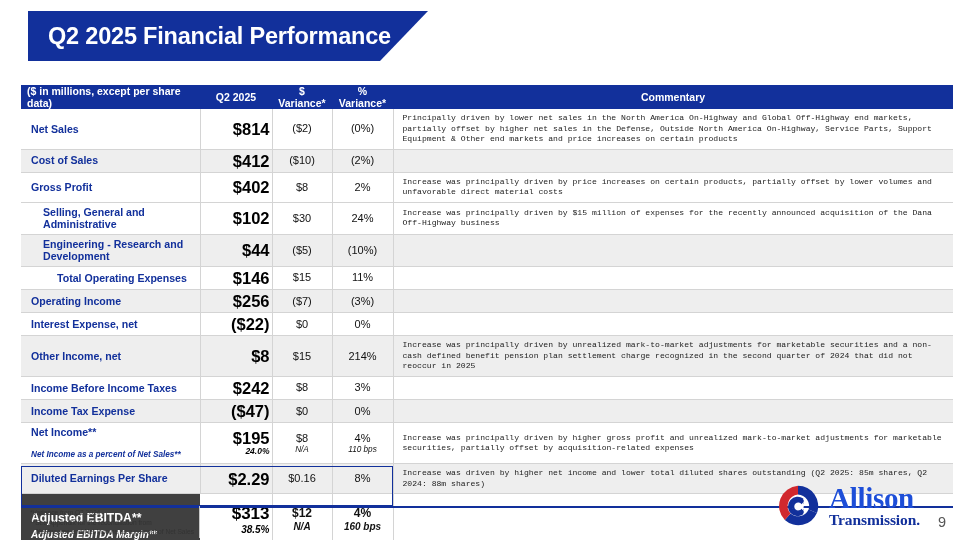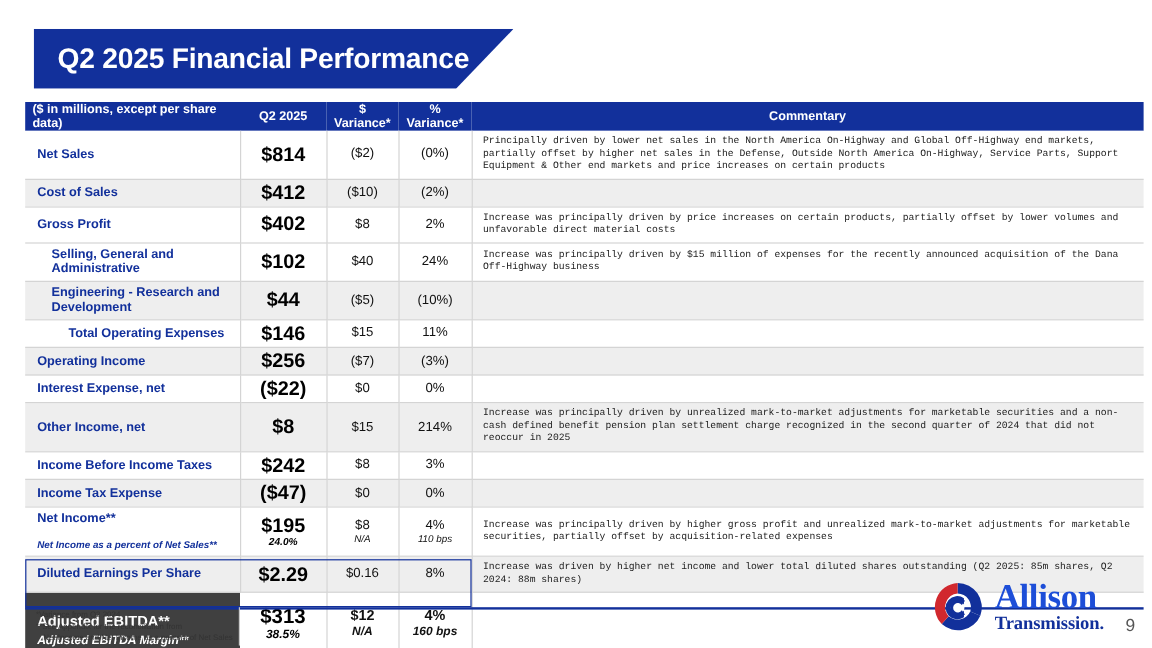--- a/index.html
+++ b/index.html
@@ -6,21 +6,21 @@
   html, body {
     width: 960px; height: 540px;
     background: #ffffff;
     font-family: "Liberation Sans", sans-serif;
     overflow: hidden;
   }
   #slide { position: relative; width: 960px; height: 540px; background:#fff; }
 
   
   #title-banner {
-    position: absolute; left: 28px; top: 24px;
+    position: absolute; left: 28px; top: 11px;
     width: 400px; height: 50px;
     background: #12309b;
     clip-path: polygon(0 0, 100% 0, 88% 100%, 0 100%);
     display: flex; align-items: center;
   }
   #title-text {
     color: #ffffff;
     font-size: 23.5px;
     font-weight: bold;
     letter-spacing: -0.2px;
@@ -73,21 +73,21 @@
   td.cell-label.ind2 { padding-left: 36px; }
   td.cell-label .sublabel {
     display: block;
     font-style: italic;
     font-size: 8.2px;
     font-weight: bold;
     margin-top: 12px;
   }
 
   td.cell-val {
-    text-align: center;
+    text-align: right;
     font-size: 16.5px;
     font-weight: bold;
     color: #000;
     border-right: 1px solid #d4d4d4;
     padding: 2px 2px;
     line-height: 1.1;
   }
   td.cell-num {
     text-align: center;
     font-size: 11px;
@@ -219,21 +219,21 @@
         <tr class="plain">
           <td class="cell-label">Gross Profit</td>
           <td class="cell-val">$402</td>
           <td class="cell-num">$8</td>
           <td class="cell-num">2%</td>
           <td class="cell-comm">Increase was principally driven by price increases on certain products, partially offset by lower volumes and unfavorable direct material costs</td>
         </tr>
         <tr class="plain">
           <td class="cell-label ind1">Selling, General and Administrative</td>
           <td class="cell-val">$102</td>
-          <td class="cell-num">$40</td>
+          <td class="cell-num">$30</td>
           <td class="cell-num">24%</td>
           <td class="cell-comm">Increase was principally driven by $15 million of expenses for the recently announced acquisition of the Dana Off-Highway business</td>
         </tr>
         <tr class="stripe">
           <td class="cell-label ind1">Engineering - Research and Development</td>
           <td class="cell-val">$44</td>
           <td class="cell-num">($5)</td>
           <td class="cell-num">(10%)</td>
           <td class="cell-comm"></td>
         </tr>

